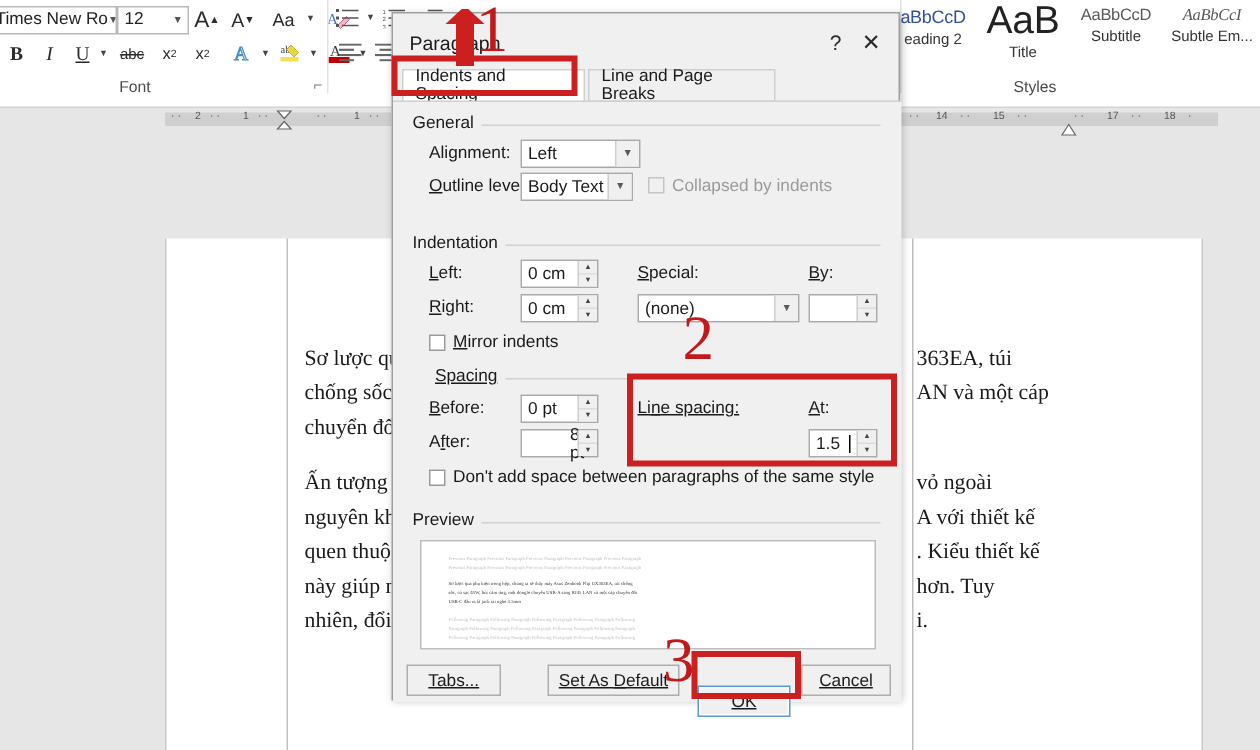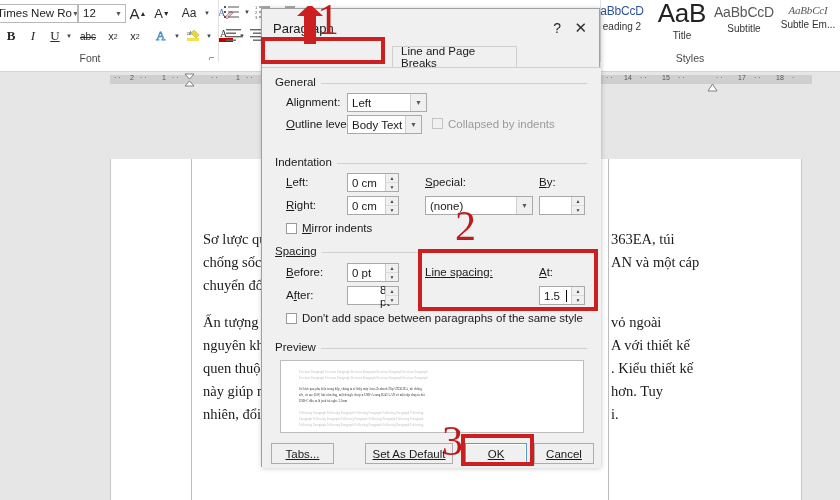--- a/index.html
+++ b/index.html
@@ -238,21 +238,21 @@
 
     <div class="style-item" style="left:590px; top:4px;">
       <div class="style-prev" style="font-size:12px;">aBbCcD</div>
       <div class="style-name">eading 2</div>
     </div>
     <div class="style-item" style="left:650px; top:-2px;">
       <div class="style-prev" style="font-size:26px; color:#222; font-family:'Liberation Sans',sans-serif;">AaB</div>
       <div class="style-name" style="margin-top:1px;">Title</div>
     </div>
     <div class="style-item" style="left:712px; top:4px;">
-      <div class="style-prev" style="font-size:14px; color:#595959;">AaBbCcD</div>
+      <div class="style-prev" style="font-size:11px; color:#595959;">AaBbCcD</div>
       <div class="style-name">Subtitle</div>
     </div>
     <div class="style-item" style="left:776px; top:4px;">
       <div class="style-prev" style="font-size:11px; color:#595959; font-style:italic; font-family:'Liberation Serif',serif;">AaBbCcI</div>
       <div class="style-name">Subtle Em...</div>
     </div>
     <div class="grp-label" style="left:630px; top:52px; width:120px;">Styles</div>
 
     <div class="ribbon-bottom-line"></div>
   </div>
@@ -320,20 +320,23 @@
         </svg>
     </div>
   </div>
 
   <div class="dialog">
     <div class="dlg-title">Paragraph</div>
     <div class="dlg-help">?</div>
     <div class="dlg-close">✕</div>
 
     <div class="tabstrip">
+      <div class="tab active" style="left:6px; width:122px;">
+        <span>Indents and Spacing</span>
+      </div>
       <div class="tab" style="left:130px; width:125px;">
         <span>Line and Page Breaks</span>
       </div>
     </div>
     <div class="tabstrip-line"></div>
 
     <div class="dlg-body">
 
       <div class="sect-title" style="left:13px; top:8px;">General</div>
       <div class="sect-rule" style="left:55px; top:15px; width:270px;"></div>
@@ -385,21 +388,21 @@
         <span></span>
         <span class="spin-btns">
             <span>▲</span>
             <span>▼</span>
           </span>
       </div>
 
       <div class="chk" style="left:24px; top:155px;"></div>
       <div class="lbl" style="left:40px; top:154px;"><u>M</u>irror indents</div>
 
-      <div class="sect-title" style="left:13px; top:177px;text-decoration:underline;">Spacing</div>
+      <div class="sect-title" style="left:28px; top:177px;text-decoration:underline;">Spacing</div>
       <div class="sect-rule" style="left:53px; top:184px; width:272px;"></div>
 
       <div class="lbl" style="left:24px; top:198px;"><u>B</u>efore:</div>
       <div class="spinbox" style="left:85px; top:195px; width:52px;">
         <span>0 pt</span>
         <span class="spin-btns">
             <span>▲</span>
             <span>▼</span>
           </span>
       </div>
@@ -442,21 +445,21 @@
       <div class="pv-line" style="left:18px; top:56px;">Paragraph Following Paragraph Following Paragraph Following Paragraph Following Paragraph</div>
       <div class="pv-line" style="left:18px; top:62px;">Following Paragraph Following Paragraph Following Paragraph Following Paragraph Following</div>
     </div>
 
     <div class="btn" style="left:9px; top:434px; width:63px;">
       <span>Tabs...</span>
     </div>
     <div class="btn" style="left:103px; top:434px; width:88px;">
       <span>Set As <u>D</u>efault</span>
     </div>
-    <div class="btn primary" style="left:203px; top:434px; width:62px;text-align:center;">
+    <div class="btn primary" style="left:203px; top:448px; width:62px;text-align:center;">
       <span>OK</span>
     </div>
     <div class="btn" style="left:272px; top:434px; width:60px;">
       <span>Cancel</span>
     </div>
   </div>
 
   <svg class="redarrow" style="left:292px; top:6px;" width="36" height="38" viewBox="0 0 36 38">
     <path d="M12 38 L12 10 L5 10 L18 -2 L31 10 L24 10 L24 38 Z" fill="#cc1f1f"></path>
   </svg>

